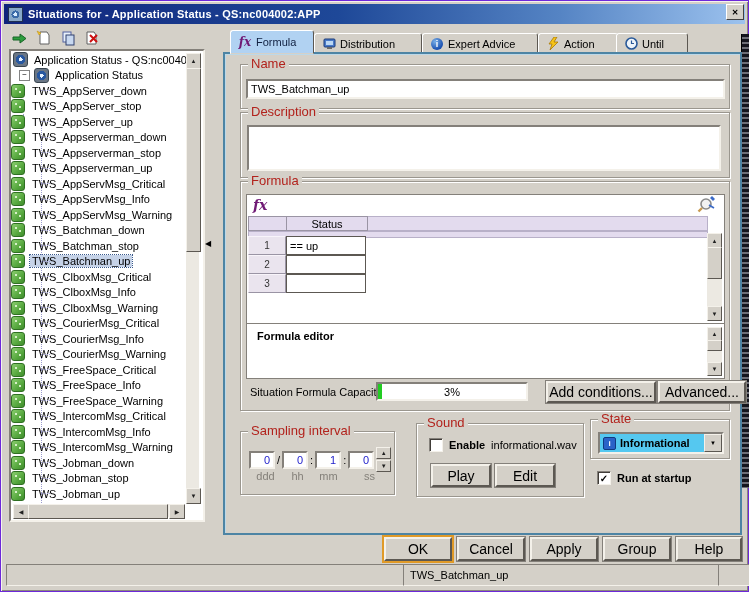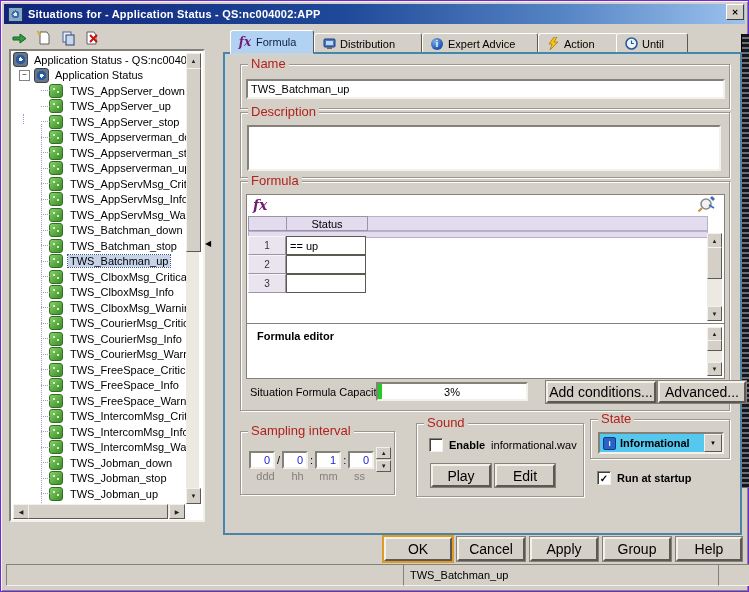--- a/index.html
+++ b/index.html
@@ -39,21 +39,21 @@
   
   .tb{position:absolute;left:9px;top:28px;display:flex;gap:4px;}
   .tb-btn{width:20px;height:18px;display:flex;align-items:center;justify-content:center;background:#d4d0c8;}
 
   
   .tree-box{position:absolute;left:8px;top:48px;width:192px;height:469px;background:#fff;
             border:2px solid;border-color:#84807a #f4f1ea #f4f1ea #84807a;overflow:hidden;}
   .tree-rows{position:absolute;left:0;top:1px;right:16px;bottom:15px;overflow:hidden;}
   .trow{height:15.5px;display:flex;align-items:center;white-space:nowrap;position:relative;}
   .trow .tlabel{padding:0 2px;overflow:hidden;}
-  .trow.leaf{padding-left:38px;}
+  .trow.leaf{}
   .trow.leaf .dash{position:absolute;left:30px;width:9px;border-top:1px dotted #9a9ace;}
   .guide-v{position:absolute;left:30px;top:73px;height:411px;border-left:1px dotted #9a9ace;}
   .guide-v2{position:absolute;left:12px;top:63px;height:10px;border-left:1px dotted #9a9ace;}
   .app-icon{width:13px;height:13px;border-radius:3px;flex:0 0 13px;margin-right:4px;
             background:radial-gradient(circle at 50% 50%, #e8f4ff 0 2px, #2858a0 2px 4.5px, #6a7684 4.5px);
             border:1px solid #38444e;}
   .sit-icon{width:12px;height:12px;border-radius:3px;flex:0 0 12px;margin-right:5px;
             background:radial-gradient(circle at 4px 4px,#d6f0c8 0 1.2px,transparent 1.4px),
                        radial-gradient(circle at 8px 7px,#d6f0c8 0 1.2px,transparent 1.4px),
                        linear-gradient(135deg,#8ace6e 0%,#57a83f 60%,#3f8c2c 100%);
@@ -187,27 +187,27 @@
 
           <div class="trow leaf">
             <span class="dash"></span>
             <span class="sit-icon"></span>
             <span class="tlabel">TWS_AppServer_down</span>
           </div>
 
           <div class="trow leaf">
             <span class="dash"></span>
             <span class="sit-icon"></span>
+            <span class="tlabel">TWS_AppServer_stop</span>
+          </div>
+
+          <div class="trow leaf">
+            <span class="dash"></span>
+            <span class="sit-icon"></span>
             <span class="tlabel">TWS_AppServer_up</span>
-          </div>
-
-          <div class="trow leaf">
-            <span class="dash"></span>
-            <span class="sit-icon"></span>
-            <span class="tlabel">TWS_AppServer_stop</span>
           </div>
 
           <div class="trow leaf">
             <span class="dash"></span>
             <span class="sit-icon"></span>
             <span class="tlabel">TWS_Appserverman_down</span>
           </div>
 
           <div class="trow leaf">
             <span class="dash"></span>
@@ -516,21 +516,21 @@
               </div>
           <div class="sb-btn" style="width:13px;height:10px">
                 <span>▼</span>
               </div>
         </div>
       </div>
       <div class="abs" style="left:8px;top:38px;display:flex;gap:0">
         <span class="unit" style="width:33px;text-align:center">ddd</span>
         <span class="unit" style="width:31px;text-align:center">hh</span>
         <span class="unit" style="width:31px;text-align:center">mm</span>
-        <span class="unit" style="width:31px;text-align:center">ss</span>
+        <span class="unit" style="width:31px;text-align:right">ss</span>
       </div>
     </div>
 
     <div class="grp" style="left:191px;top:369px;width:166px;height:72px">
       <div class="grp-label">Sound</div>
       <div class="abs" style="left:12px;top:14px;display:flex;align-items:center;gap:6px">
         <div class="chk"></div>
         <span style="font-weight:bold">Enable</span>
         <span>informational.wav</span>
       </div>

